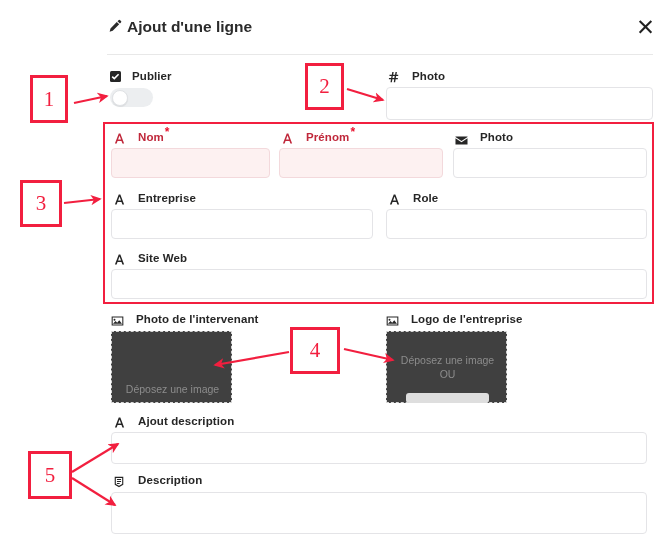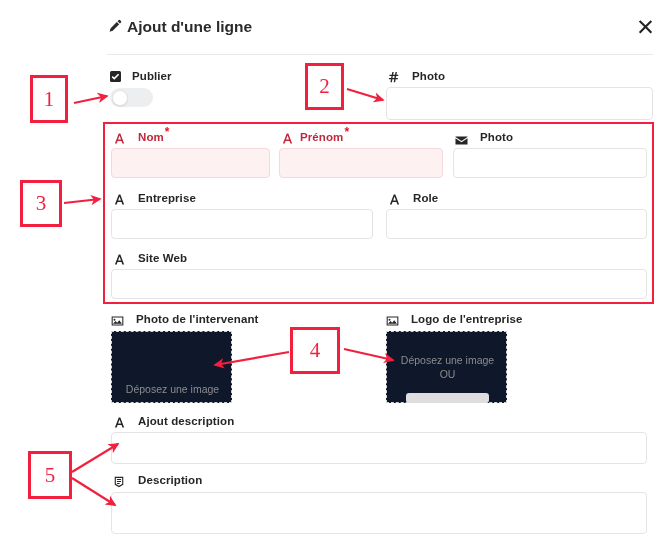--- a/index.html
+++ b/index.html
@@ -122,21 +122,21 @@
     left: 103px; top: 122px;
     width: 551px; height: 182px;
     border: 2.5px solid #f21f3f;
     pointer-events: none;
   }
 
   
   .dropzone {
     position: absolute;
     border: 1px dashed #d6d6d6;
-    background: #0f172a;
+    background: #404040;
   }
   .drop-text {
     position: absolute;
     font-size: 10.5px;
     color: #8c8c8c;
     white-space: nowrap;
     text-align: center;
   }
   .drop-ou {
     position: absolute;
@@ -219,21 +219,21 @@
   <div class="field-label req" style="left:131px; top:131px;">
     <span>Nom</span><span class="star">*</span>
   </div>
   <input class="txt-input pink" style="left: 111px; top: 148px; width: 159px; height: 30px; padding: 0px 8px; font-size: 12px;" placeholder="">
 
   <span class="label-icon req" style="left:281px; top:131px;">
     <svg viewBox="0 0 14 14" width="13" height="13" fill="currentColor">
       <path d="M6.2 1.6h1.7l4.1 10.8h-1.9l-0.95-2.6H4.9l-0.95 2.6H2.05zM7.05 3.7 5.45 8.2h3.2z"></path>
     </svg>
   </span>
-  <div class="field-label req" style="left:293px; top:131px;">
+  <div class="field-label req" style="left:299px; top:131px;">
     <span>Prénom</span><span class="star">*</span>
   </div>
   <input class="txt-input pink" style="left: 279px; top: 148px; width: 164px; height: 30px; padding: 0px 8px; font-size: 12px;" placeholder="">
 
   <span class="label-icon" style="left:455px; top:132px;">
     <svg viewBox="0 0 16 12" width="13" height="11" fill="currentColor">
       <path d="M0.6 1h14.8v0.6L8 6.6 0.6 1.6zM0.6 3.1 8 8.1l7.4-5V11H0.6z"></path>
     </svg>
   </span>
   <div class="field-label" style="left:473px; top:131px;">Photo</div>

